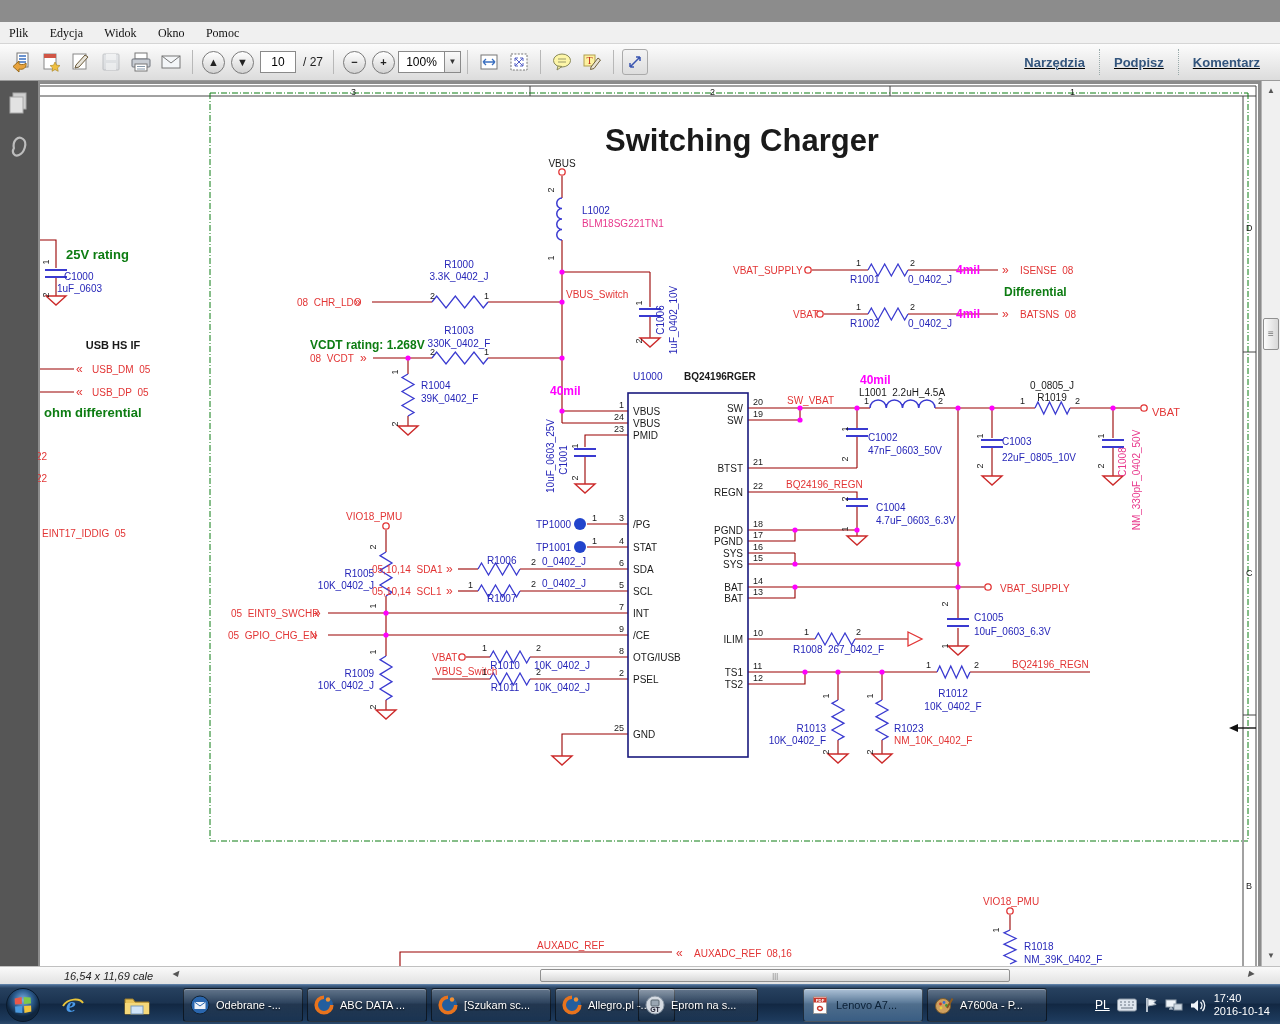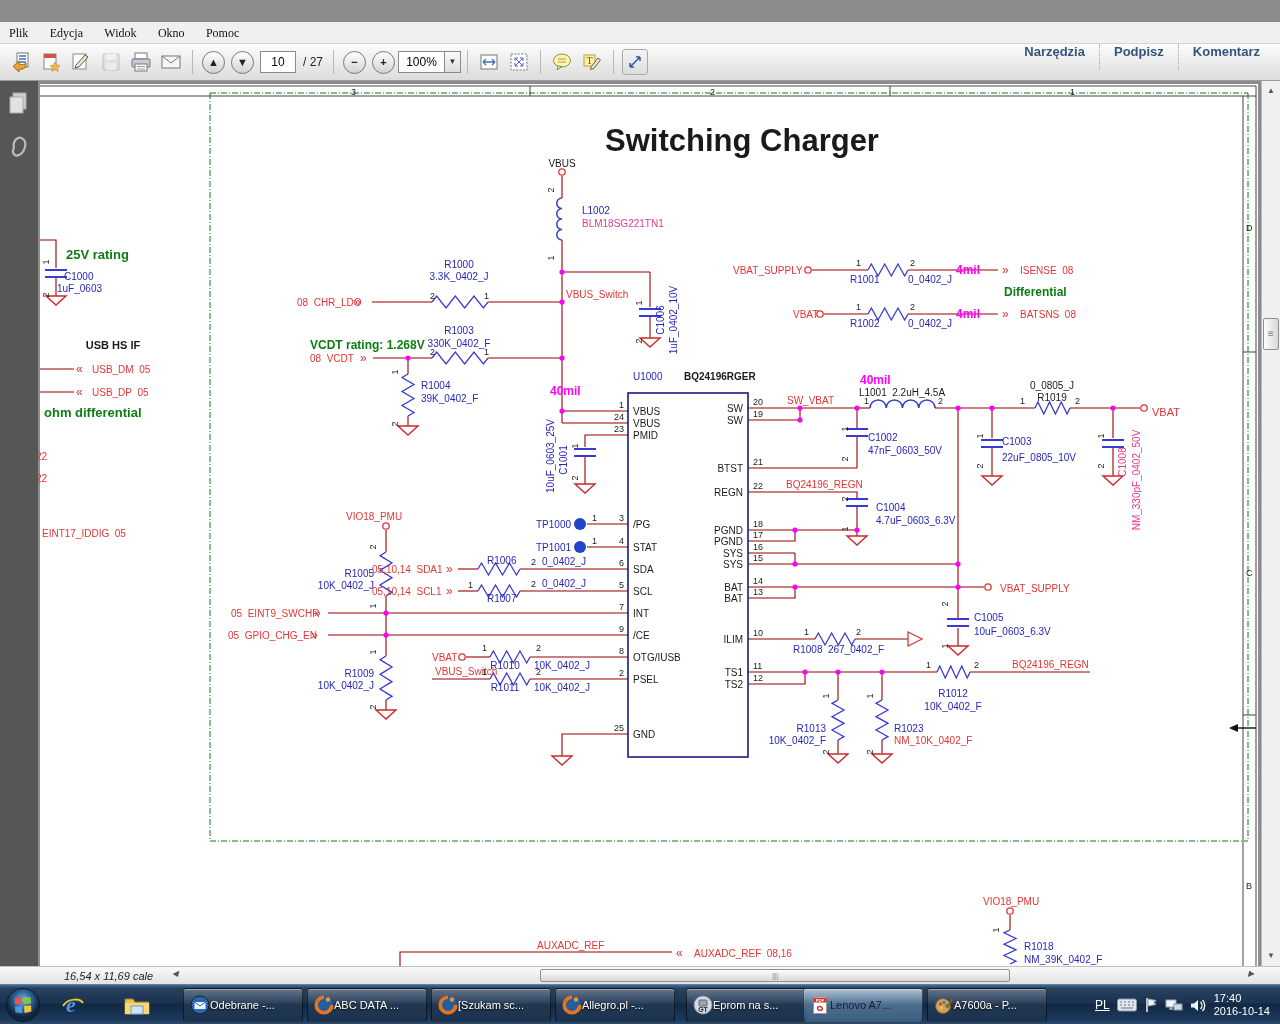--- a/index.html
+++ b/index.html
@@ -32,21 +32,21 @@
   .circlebtn{width:23px;height:23px;border-radius:50%;border:1px solid #7a7a7a;
     background:linear-gradient(#ffffff,#d2d2d2);display:flex;align-items:center;justify-content:center;
     font-size:11px;color:#222;font-weight:bold;margin:0 3px;}
   .pagebox{width:36px;height:22px;border:1px solid #8a8a8a;background:#fff;font-size:12px;
     text-align:center;line-height:20px;margin:0 3px;}
   .pagetotal{font-size:12px;color:#222;margin:4px 4px;}
   .zoombox{width:46px;height:22px;border:1px solid #8a8a8a;border-right:none;background:#fff;
     font-size:12px;text-align:center;line-height:20px;}
   .zoomdrop{width:17px;height:22px;border:1px solid #8a8a8a;background:linear-gradient(#fafafa,#dcdcdc);
     font-size:8px;text-align:center;line-height:20px;color:#333;}
-  .toolbar .rightlinks{margin-left:auto;display:flex;height:37px;}
+  .toolbar .rightlinks{margin-left:auto;display:flex;align-items:center;height:37px;text-decoration:underline;}
   .tlink{font-size:13px;font-weight:bold;color:#33557d;padding:0 14px;}
   .dotsep{width:1px;height:26px;border-left:1px dotted #9aa;}
   
   .navstrip{position:absolute;left:0;top:81px;width:38px;height:885px;background:#565656;z-index:4;}
   .page{position:absolute;left:40px;top:84px;width:1218px;height:882px;background:#fff;z-index:1;}
   #sch{position:absolute;left:0;top:0;z-index:2;pointer-events:none;}
   #sch text{font-family:"Liberation Sans",sans-serif;white-space:pre;}
   
   .vscroll{position:absolute;left:1261px;top:81px;width:19px;height:885px;background:#f0f0f0;
     border-left:1px solid #b5b5b5;z-index:6;}
@@ -62,21 +62,21 @@
     background:linear-gradient(#fdfdfd,#d8d8d8);}
   .hthumb:after{content:"|||";display:block;text-align:center;color:#888;font-size:8px;line-height:12px;}
   
   .taskbar{position:absolute;left:0;top:984px;width:1280px;height:40px;z-index:30;
     background:linear-gradient(#4a6b92,#27415f 8%,#1b3350 45%,#122843 50%,#1d3a5c 90%,#2c4a6c);
     border-top:1px solid #5d7fa5;}
   .orb{position:absolute;left:4px;top:1px;width:38px;height:38px;}
   .ql{position:absolute;top:6px;width:30px;height:28px;display:flex;align-items:center;justify-content:center;}
   .taskbtn{position:absolute;top:3px;width:120px;height:34px;border:1px solid rgba(0,0,0,.55);border-radius:3px;
     background:linear-gradient(rgba(255,255,255,.28),rgba(255,255,255,.08) 45%,rgba(0,0,0,.12));
-    box-shadow:inset 0 1px 0 rgba(255,255,255,.35);display:flex;align-items:center;padding:0 6px;}
+    box-shadow:inset 0 1px 0 rgba(255,255,255,.35);display:flex;align-items:center;padding:0 6px;gap:6px;}
   .taskbtn.active{background:linear-gradient(rgba(220,238,255,.75),rgba(160,200,235,.45) 45%,rgba(110,160,205,.35));}
   .taskbtn .tlabel{color:#fff;font-size:11px;white-space:nowrap;overflow:hidden;text-shadow:0 1px 2px #000;}
   .taskbtn.active .tlabel{color:#0b2036;text-shadow:none;}
   .tray{position:absolute;right:4px;top:0;height:40px;display:flex;align-items:center;gap:7px;}
   .tray .pl{color:#fff;font-size:12px;text-decoration:underline;}
   .clock{color:#fff;font-size:11px;text-align:left;line-height:13px;padding-right:6px;}
 </style>
 </head>
 <body>
 
@@ -668,21 +668,21 @@
         <span class="tlabel">[Szukam sc...</span>
       </div>
       <div class="taskbtn" style="left: 555px;">
         <svg width="20" height="20" viewBox="0 0 20 20">
           <circle cx="10" cy="10" r="9" fill="#235e9e"></circle>
           <path d="M10 2.2 A7.8 7.8 0 1 0 17.8 10" fill="none" stroke="#e8731d" stroke-width="3.6"></path>
           <circle cx="14" cy="4.5" r="2.2" fill="#f29032"></circle>
         </svg>
         <span class="tlabel">Allegro.pl -...</span>
       </div>
-      <div class="taskbtn" style="left: 638px; margin-left: 48px;">
+      <div class="taskbtn" style="left: 638px;">
         <svg width="20" height="20" viewBox="0 0 20 20">
           <circle cx="10" cy="10" r="9" fill="#d5dbe2" stroke="#8a97a5"></circle>
           <rect x="6" y="5" width="8" height="6" rx="1" fill="#9aa6b2" stroke="#5a6670"></rect>
           <text x="10" y="16.5" font-size="7" text-anchor="middle" fill="#223" font-weight="bold">GT</text>
         </svg>
         <span class="tlabel">Eprom na s...</span>
       </div>
       <div class="taskbtn active" style="left: 803px;">
         <svg width="20" height="20" viewBox="0 0 20 20">
           <rect x="3.5" y="1.5" width="13" height="17" fill="#fff" stroke="#999"></rect>

